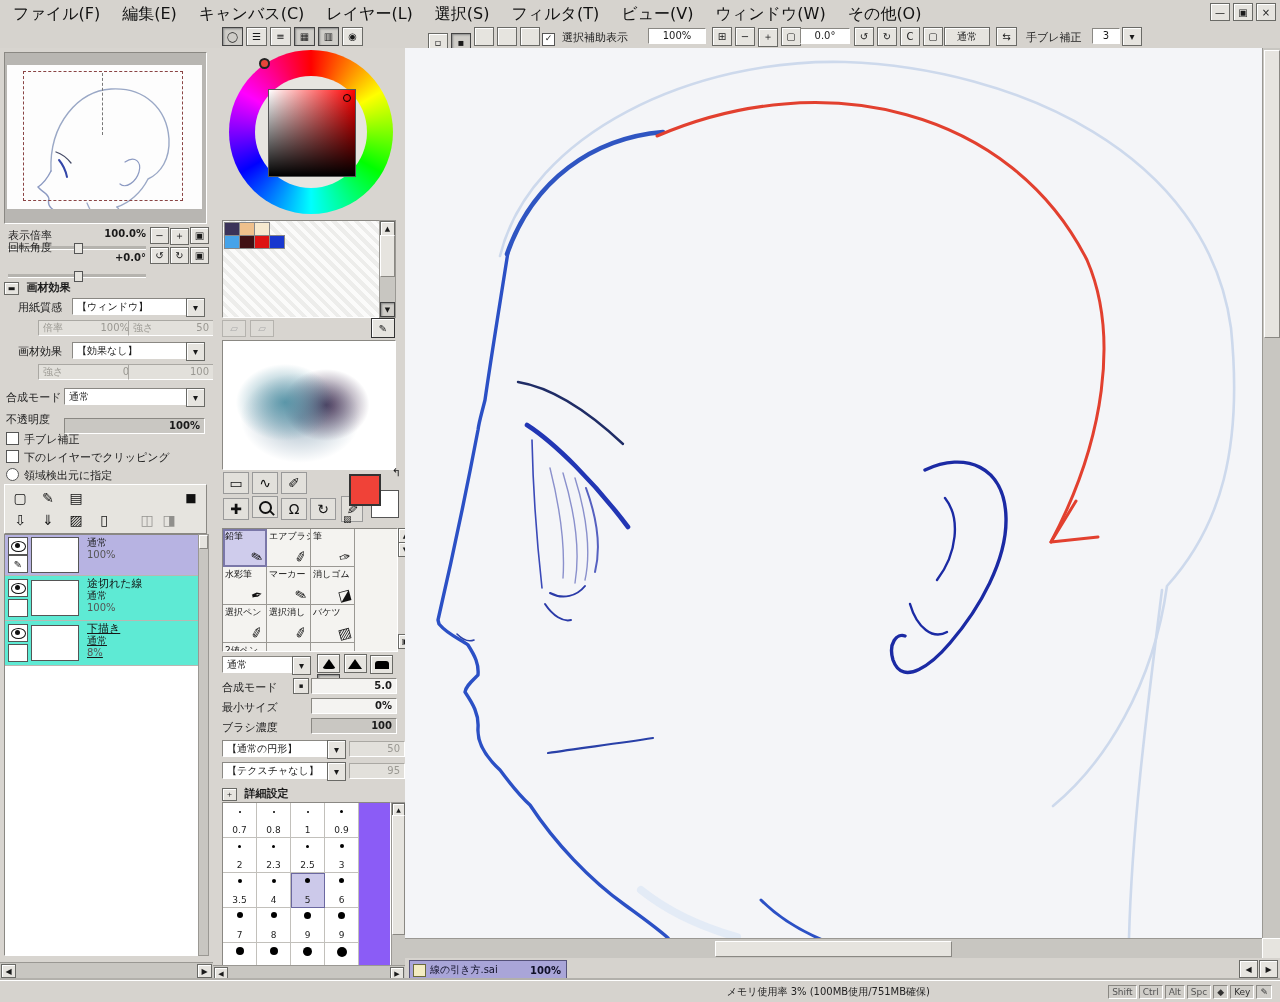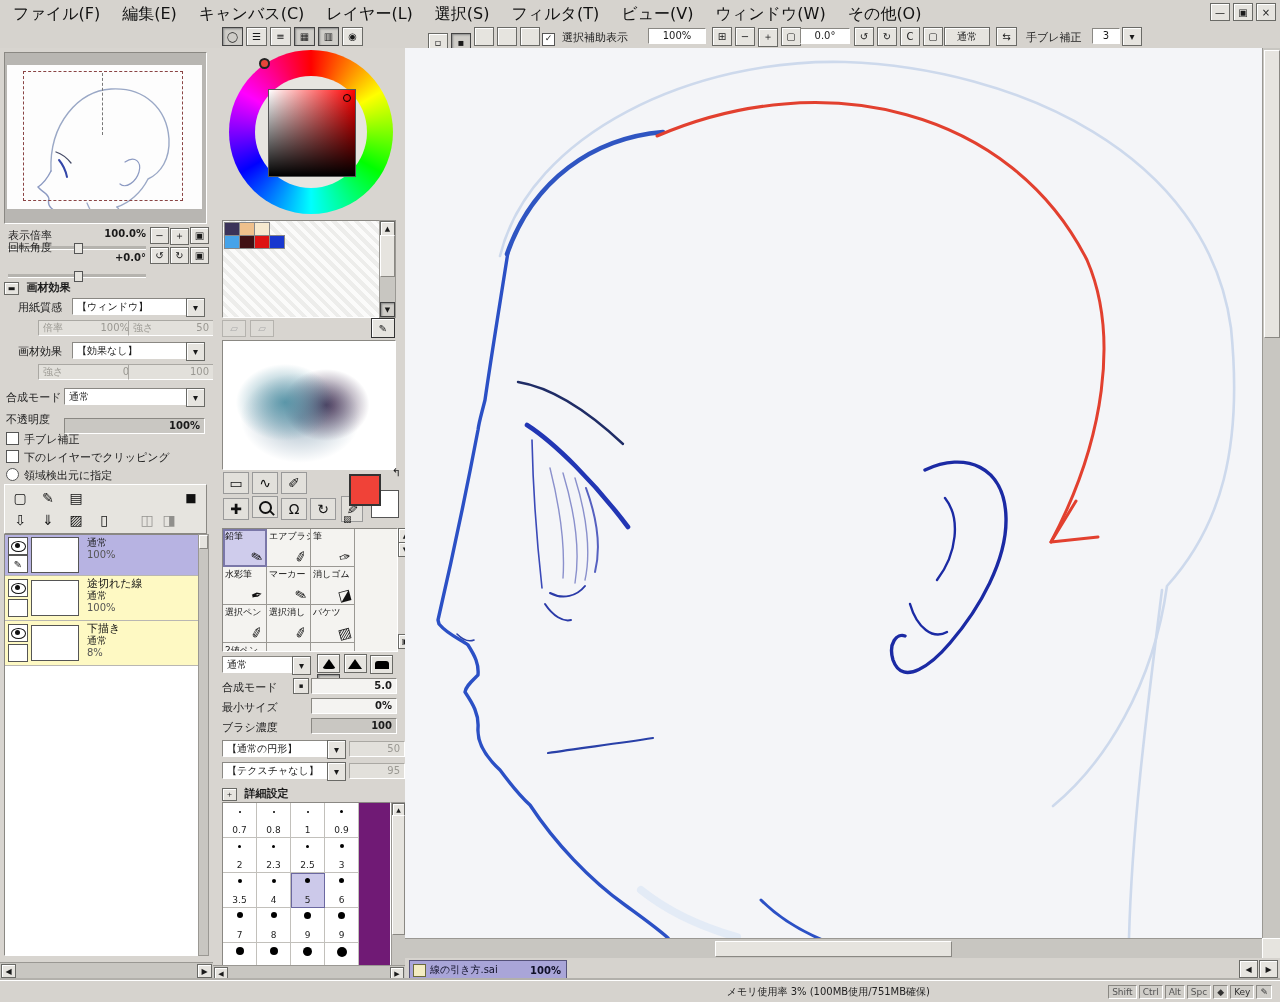--- a/index.html
+++ b/index.html
@@ -21,21 +21,21 @@
   .slider-track{height:3px;background:#b5b3ae;border-bottom:1px solid #fff;position:relative}
   .slider-thumb{position:absolute;top:-3px;width:7px;height:9px;background:#e6e4df;border:1px solid #555}
   .fillbar{background:#c9c7c2;position:relative;border:1px solid;border-color:#8a8883 #fff #fff #8a8883}
   .fillbar .fv{position:absolute;right:4px;top:0;line-height:14px;font-weight:bold;font-size:10px}
   .grayrow{color:#9a9892;background:#e2e0db;border:1px solid;border-color:#aaa8a3 #fff #fff #aaa8a3;
            font-size:10px;display:flex;justify-content:space-between;padding:0 4px;line-height:14px}
   .cb{width:11px;height:11px;background:#fff;border:1px solid #555;display:inline-block;vertical-align:-2px;margin-right:5px}
   .rb{width:11px;height:11px;background:#fff;border:1px solid #555;border-radius:50%;display:inline-block;vertical-align:-2px;margin-right:5px}
   .eye{display:inline-block;width:13px;height:9px;border:1px solid #111;border-radius:50%;position:relative;background:#fff}
   .eye::after{content:"";position:absolute;left:3px;top:1px;width:5px;height:5px;border-radius:50%;background:#111}
-  .layer{display:flex;align-items:stretch;border-bottom:1px solid #b9b7b2;background:#fef9c3;position:relative}
+  .layer{display:flex;align-items:stretch;border-bottom:1px solid #b9b7b2;background:#5eead4;position:relative}
   .layer.sel{background:#b7b3e2}
   .layer .lcol{width:26px;display:flex;flex-direction:column;justify-content:space-around;align-items:center;padding:2px 0}
   .layer .box{width:18px;height:16px;background:#fff;border:1px solid #555;display:flex;align-items:center;justify-content:center;font-size:10px}
   .layer .thumb{width:46px;height:34px;background:#fff;border:1px solid #555;align-self:center}
   .layer .meta{padding:2px 0 0 8px;line-height:12px;font-size:10px}
   .layer .meta .nm{font-size:11px;color:#111}
   .layer .meta .op{color:#555}
   .bcell{position:relative;width:43px;height:37px;background:#f4f3f0;border:1px solid #9a9893;border-width:0 1px 1px 0;overflow:hidden}
   .bcell .bn{position:absolute;left:2px;top:1px;font-size:9px;white-space:nowrap;color:#111}
   .bcell .bg{position:absolute;right:3px;bottom:1px;font-size:14px;transform:rotate(-15deg);color:#111}
@@ -179,21 +179,21 @@
             </span>
             <span class="box"></span>
           </div>
           <div class="thumb"></div>
           <div class="meta">
             <div class="nm">途切れた線</div>
             <div>通常</div>
             <div class="op">100%</div>
           </div>
         </div>
-        <div class="layer" style="height: 44px;">
+        <div class="layer" style="height: 44px; text-decoration: underline;">
           <div class="lcol">
             <span class="box">
               <span class="eye"></span>
             </span>
             <span class="box"></span>
           </div>
           <div class="thumb"></div>
           <div class="meta">
             <div class="nm">下描き</div>
             <div>通常</div>
@@ -355,21 +355,21 @@
   <div class="abs grayrow" style="left:136px;top:715px;width:46px">
       <span></span>
       <span>95</span>
     </div>
 
   <div class="abs" style="left:9px;top:738px">
     <span class="btn" style="width:13px;height:11px;font-size:8px">＋</span>
     <b style="margin-left:4px">詳細設定</b>
   </div>
 
-  <div class="abs sunken" style="left:9px;top:754px;width:167px;height:176px;overflow:hidden;background:#701a75">
+  <div class="abs sunken" style="left:9px;top:754px;width:167px;height:176px;overflow:hidden;background:#8b5cf6">
     <div id="size-grid" style="display:flex;flex-wrap:wrap;width:165px">
         <div class="scell"><span class="dot" style="height: 2px; width: 2px;"></span><span class="num">0.7</span></div>
         <div class="scell"><span class="dot" style="height: 2px; width: 2px;"></span><span class="num">0.8</span></div>
         <div class="scell"><span class="dot" style="height: 2px; width: 2px;"></span><span class="num">1</span></div>
         <div class="scell"><span class="dot" style="height: 3px; width: 3px;"></span><span class="num">0.9</span></div>
         <div class="scell"><span class="dot" style="height: 3px; width: 3px;"></span><span class="num">2</span></div>
         <div class="scell"><span class="dot" style="height: 3px; width: 3px;"></span><span class="num">2.3</span></div>
         <div class="scell"><span class="dot" style="height: 3px; width: 3px;"></span><span class="num">2.5</span></div>
         <div class="scell"><span class="dot" style="height: 4px; width: 4px;"></span><span class="num">3</span></div>
         <div class="scell"><span class="dot" style="height: 4px; width: 4px;"></span><span class="num">3.5</span></div>

